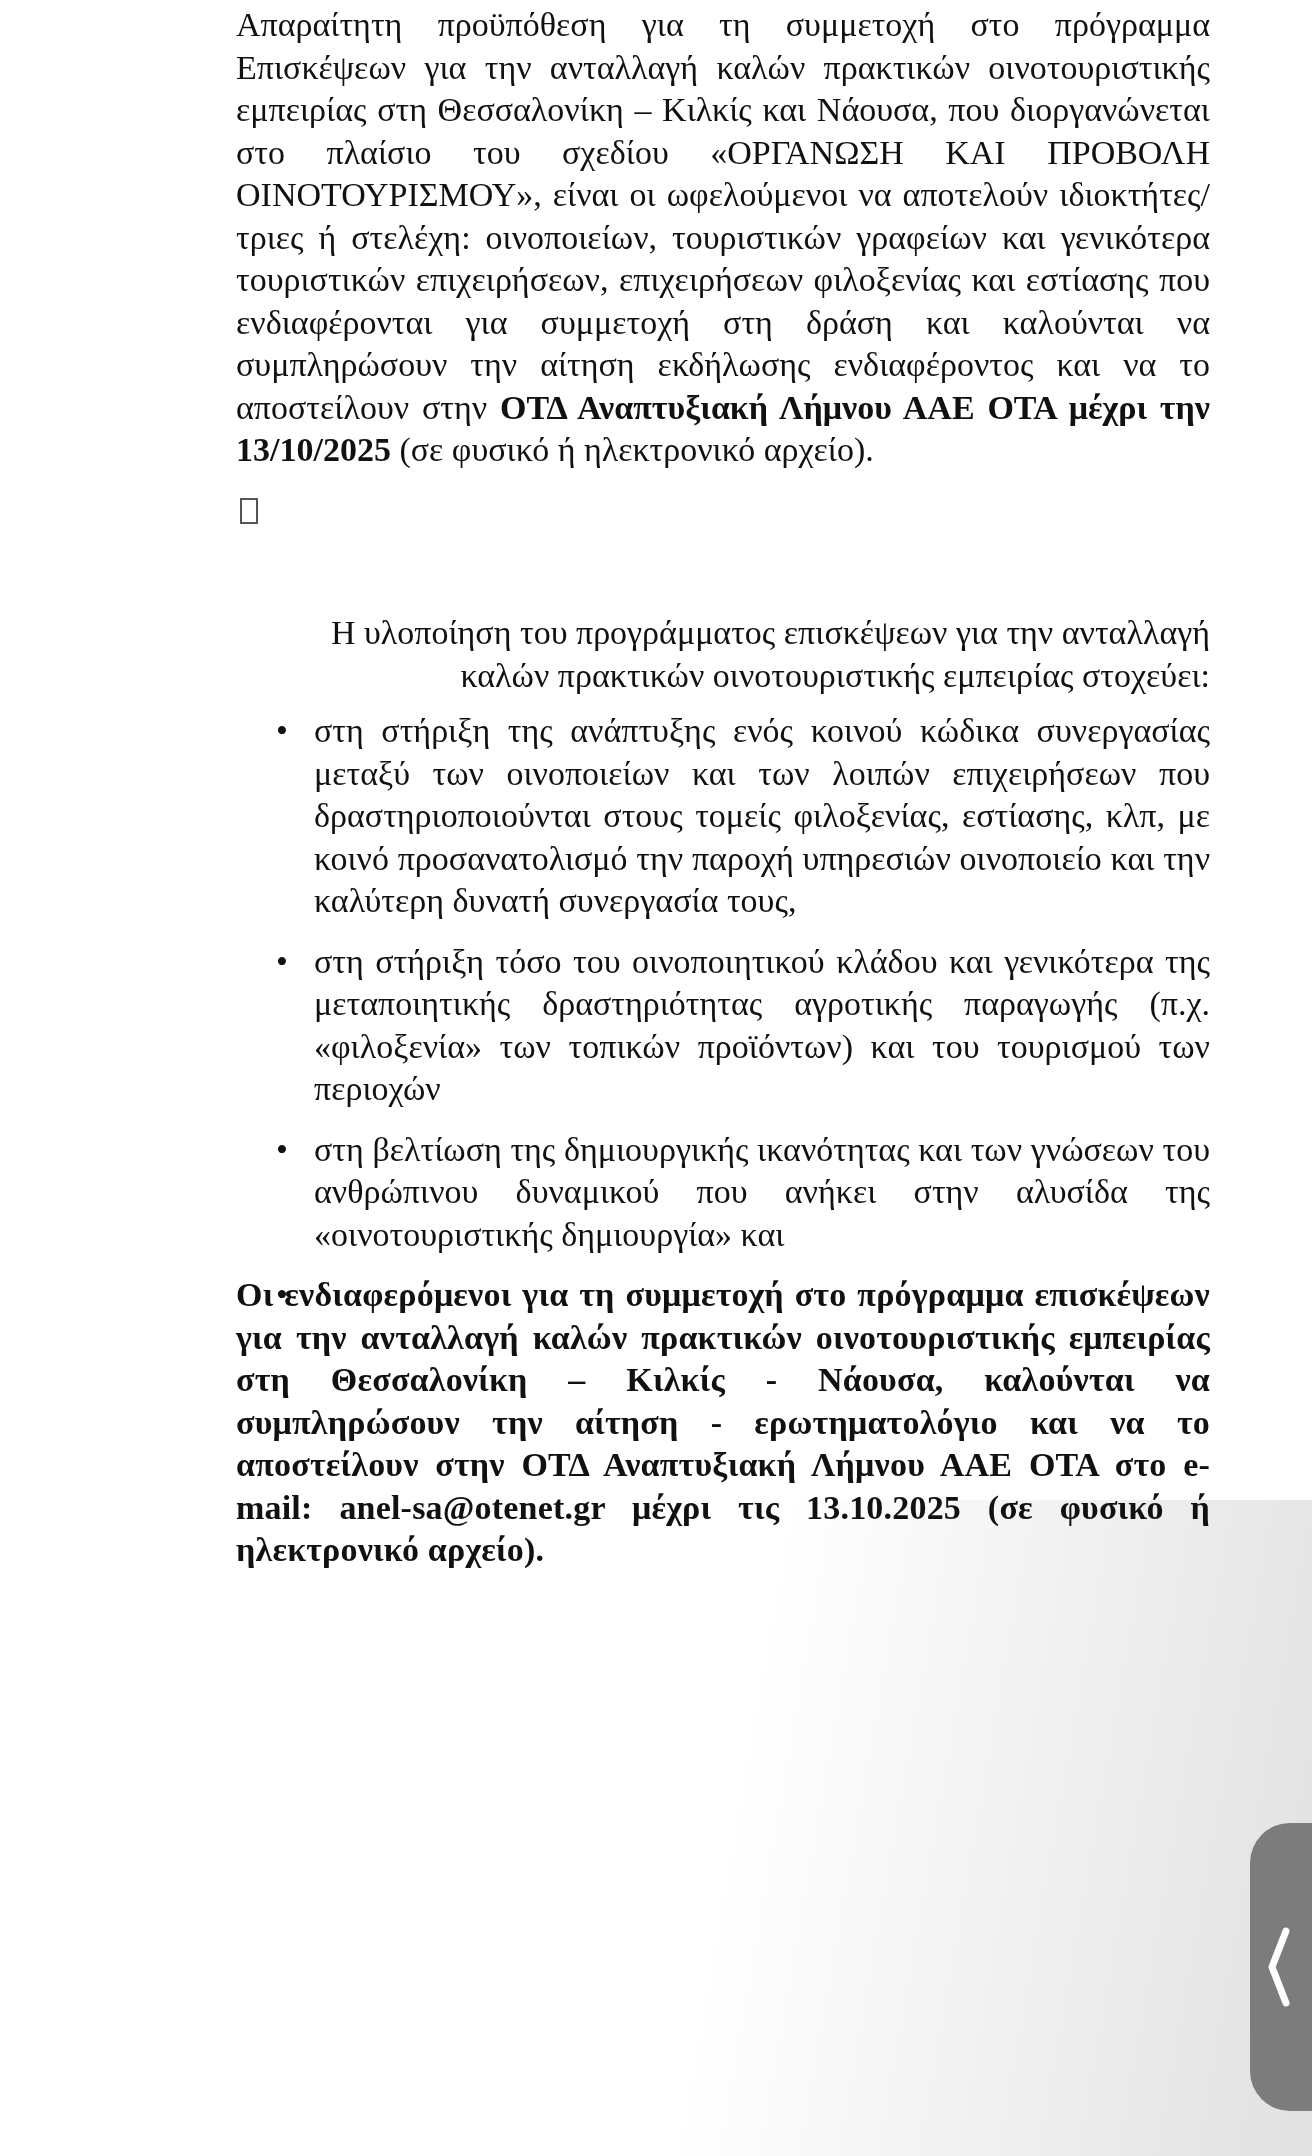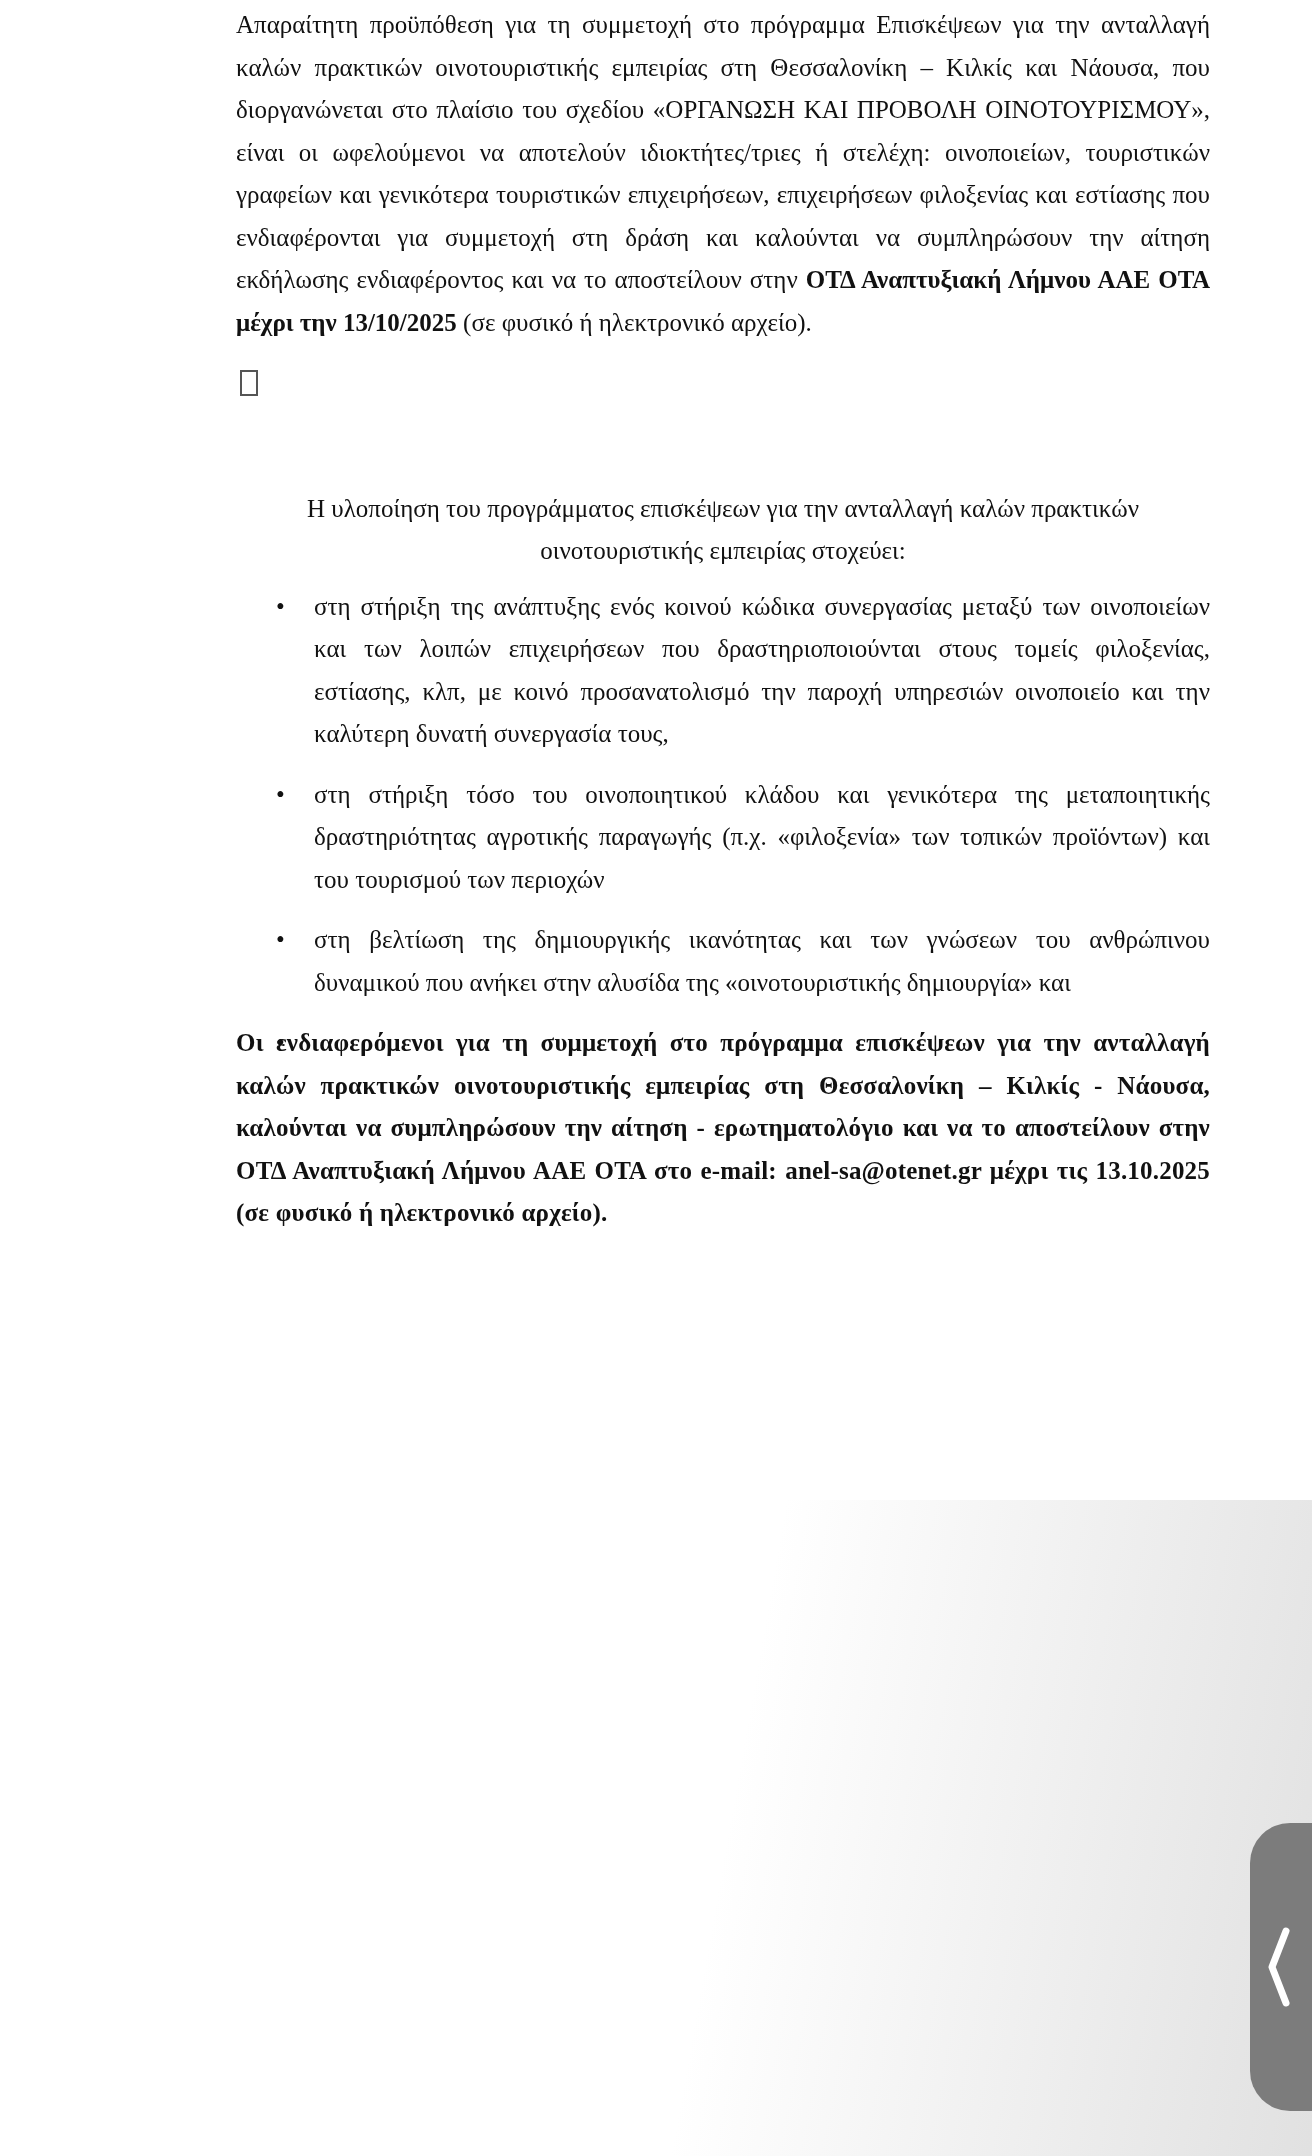--- a/index.html
+++ b/index.html
@@ -9,21 +9,21 @@
     font-family: "Liberation Serif", "DejaVu Serif", serif;
     color: #111;
   }
   .shade {
     position: absolute; left: 0; right: 0; top: 1500px; bottom: 0;
     background: linear-gradient(100deg, rgba(255,255,255,0) 55%, rgba(200,200,200,0.55) 100%);
     pointer-events: none;
   }
   .doc {
     position: absolute; left: 236px; top: 4px; width: 974px;
-    font-size: 25px; line-height: 42.5px;
+    font-size: 34px; line-height: 42.5px;
   }
   .doc p { margin: 0; text-align: justify; }
   .doc b { font-weight: 700; }
   .p1 { margin-bottom: 14px !important; }
   .glyph-box {
     display: inline-block; width: 14px; height: 22px;
     border: 2px solid #555; margin-top: 12px; margin-left: 4px;
   }
   .gap-after-box { height: 78px; }
   .para { margin-bottom: 13px !important; }
@@ -50,21 +50,21 @@
 <div class="shade"></div>
 
 <div class="doc">
   <p class="p1"><span>Απαραίτητη προϋπόθεση για τη συμμετοχή στο πρόγραμμα Επισκέψεων για την ανταλλαγή καλών πρακτικών οινοτουριστικής εμπειρίας στη Θεσσαλονίκη – Κιλκίς και Νάουσα, που διοργανώνεται στο πλαίσιο του σχεδίου «ΟΡΓΑΝΩΣΗ ΚΑΙ ΠΡΟΒΟΛΗ ΟΙΝΟΤΟΥΡΙΣΜΟΥ», είναι οι ωφελούμενοι να αποτελούν ιδιοκτήτες/τριες ή στελέχη: οινοποιείων, τουριστικών γραφείων και γενικότερα τουριστικών επιχειρήσεων, επιχειρήσεων φιλοξενίας και εστίασης που ενδιαφέρονται για συμμετοχή στη δράση και καλούνται να συμπληρώσουν την αίτηση εκδήλωσης ενδιαφέροντος και να το αποστείλουν στην </span><b>ΟΤΔ Αναπτυξιακή Λήμνου ΑΑΕ ΟΤΑ μέχρι την 13/10/2025</b><span> (σε φυσικό ή ηλεκτρονικό αρχείο).</span></p>
 
   <div>
     <span class="glyph-box"></span>
   </div>
   <div class="gap-after-box"></div>
 
-  <p class="para" style="text-align:center;font-family:Liberation Serif, serif;">Η υλοποίηση του προγράμματος επισκέψεων για την ανταλλαγή καλών πρακτικών οινοτουριστικής εμπειρίας  στοχεύει:</p>
+  <p class="para" style="text-align:right;font-family:Liberation Serif, serif;">Η υλοποίηση του προγράμματος επισκέψεων για την ανταλλαγή καλών πρακτικών οινοτουριστικής εμπειρίας  στοχεύει:</p>
 
   <ul class="bullets">
     <li>
       <span class="bullet">•</span>
       <span>στη στήριξη της ανάπτυξης ενός κοινού κώδικα συνεργασίας μεταξύ των οινοποιείων και των λοιπών επιχειρήσεων που δραστηριοποιούνται στους τομείς φιλοξενίας, εστίασης, κλπ, με κοινό προσανατολισμό την παροχή υπηρεσιών οινοποιείο και την καλύτερη δυνατή συνεργασία τους,</span>
     </li>
     <li>
       <span class="bullet">•</span>
       <span>στη στήριξη τόσο του οινοποιητικού κλάδου και γενικότερα της μεταποιητικής δραστηριότητας αγροτικής παραγωγής (π.χ. «φιλοξενία» των τοπικών προϊόντων) και του τουρισμού των περιοχών</span>
     </li>

